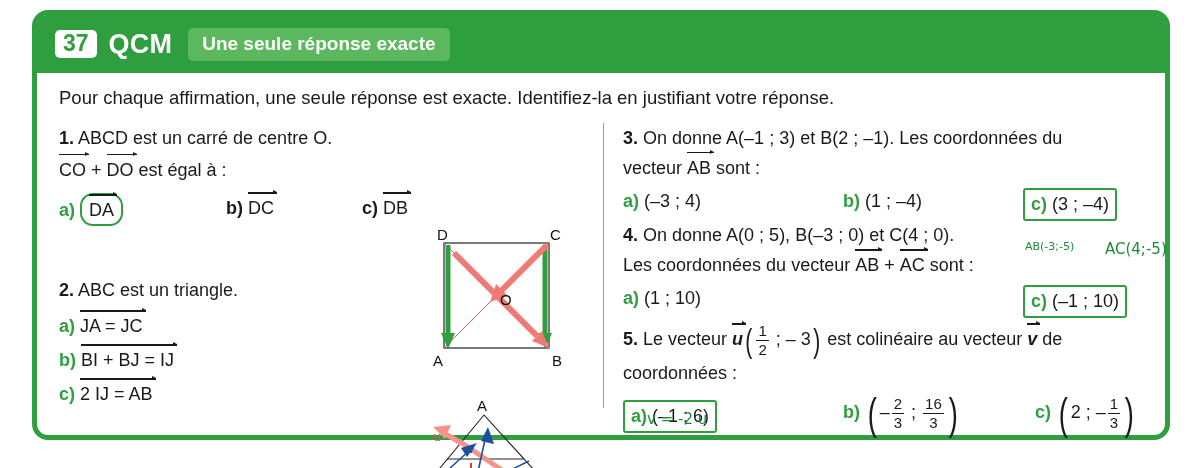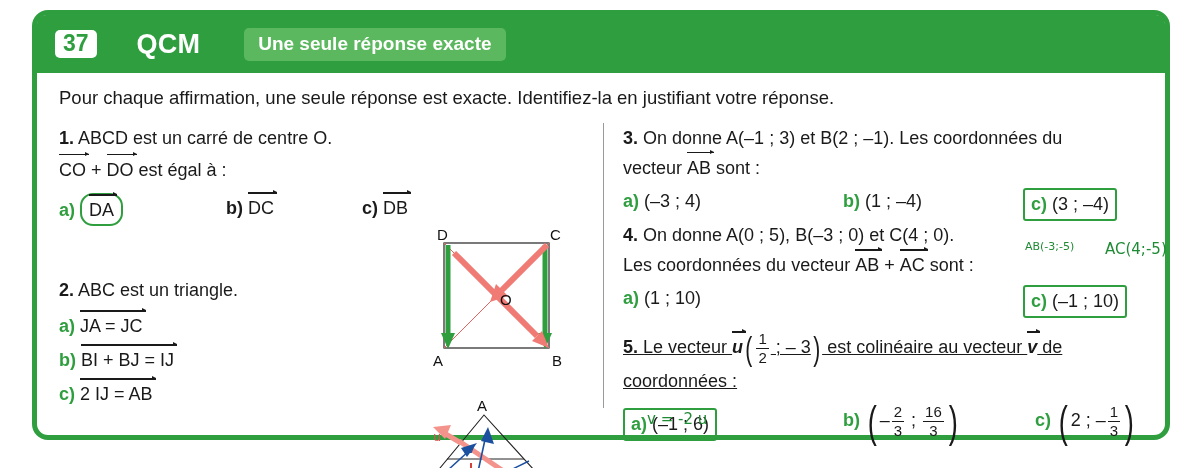--- a/index.html
+++ b/index.html
@@ -11,21 +11,21 @@
     overflow:hidden;
   }
   .card{
     position:absolute;left:32px;top:10px;width:1138px;height:430px;
     border:5px solid #2f9e3f;border-radius:16px;background:#ffffff;
     box-sizing:border-box;
   }
   .header{
     position:absolute;left:0;top:0;width:100%;height:58px;
     background:#2f9e3f;border-radius:9px 9px 0 0;
-    display:flex;align-items:center;gap:28px;
+    display:flex;align-items:center;
   }
   .ex-num{
     margin-left:18px;background:#ffffff;color:#2f9e3f;
     font-weight:bold;font-size:23px;border-radius:5px;
     padding:1px 8px 2px 8px;line-height:1.05;
   }
   .qcm-title{
     color:#ffffff;font-weight:bold;font-size:27px;margin-left:12px;letter-spacing:.2px;
   }
   .subtitle-box{
@@ -203,21 +203,21 @@
         <span>Les coordonnées du vecteur </span><span class="vec">AB</span><span> + </span><span class="vec">AC</span><span> sont :</span>
       </div>
       <div style="margin-top:7px;position:relative;height:28px;">
         <span style="position:absolute;left:0;"><span class="lbl green">a)</span>
           <span>(1 ; 10)</span></span>
         <span style="position:absolute;left:400px;" class="hl-rect"><span class="lbl green">c)</span>
           <span>(–1 ; 10)</span></span>
       </div>
     </div>
 
-    <div class="q" style="margin-top:18px;text-decoration:underline;">
+    <div class="q" style="margin-top:10px;">
       <span class="bold">5.</span>
       <span>Le vecteur </span><span class="vec" style="font-style:italic;font-weight:bold;">u</span><span class="paren">(</span><span class="frac">
           <span class="num">1</span>
           <span class="den">2</span>
         </span><span> ; – 3</span><span class="paren">)</span><span> est colinéaire au vecteur </span><span class="vec" style="font-style:italic;font-weight:bold;">v</span><span> de</span>
       <div style="margin-top:2px;">coordonnées :</div>
 
       <div style="margin-top:10px;position:relative;height:44px;">
         <span style="position:absolute;left:0;top:4px;" class="hl-rect"><span class="lbl green">a)</span>
           <span>(–1 ; 6)</span></span>

